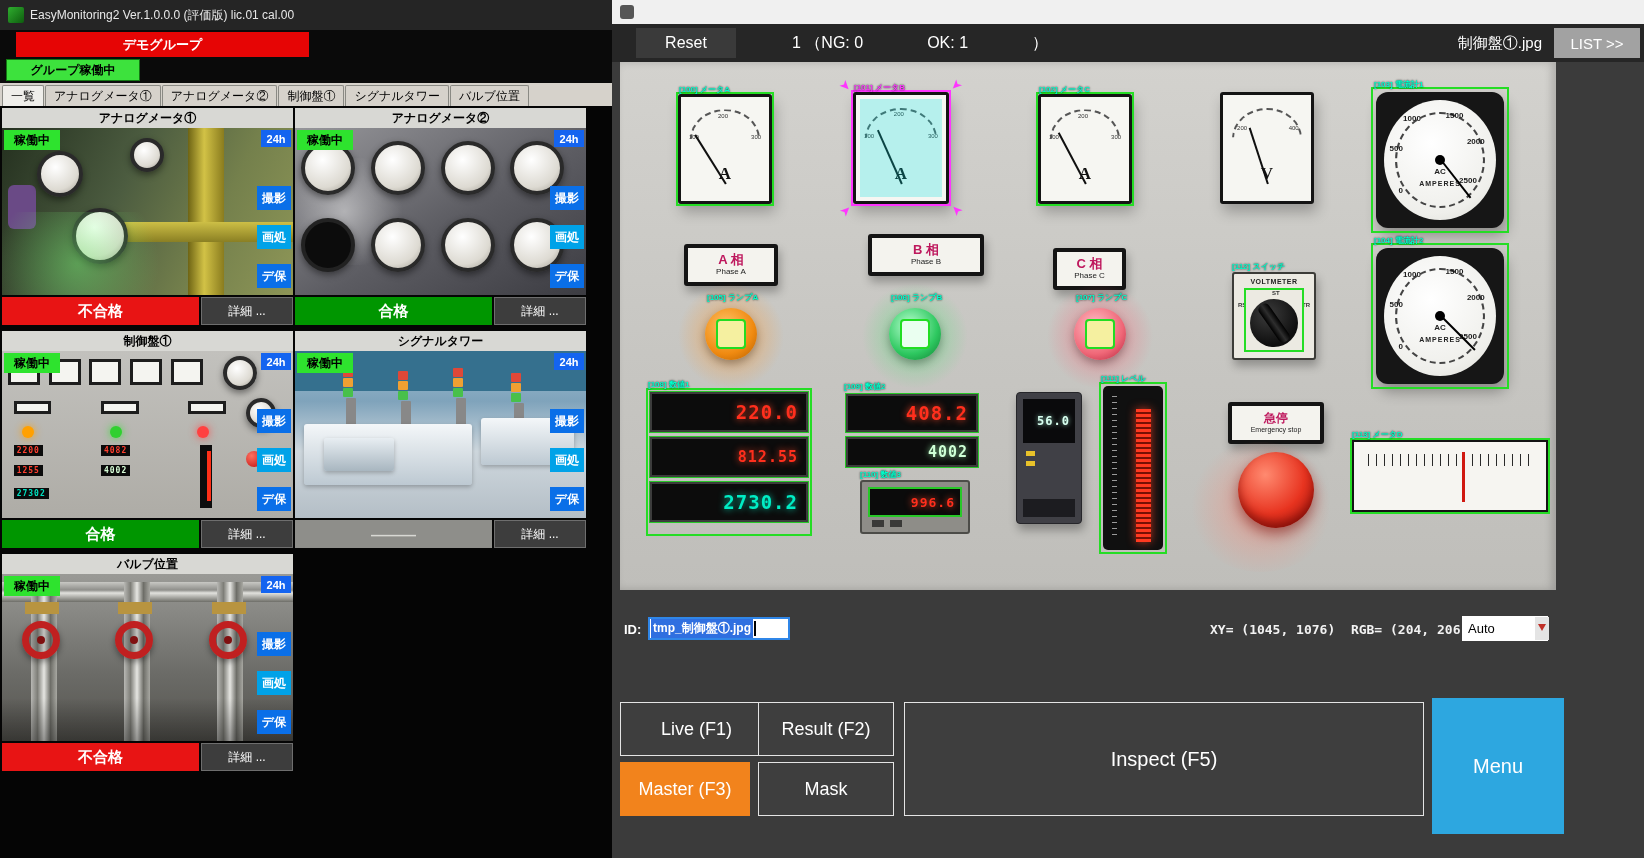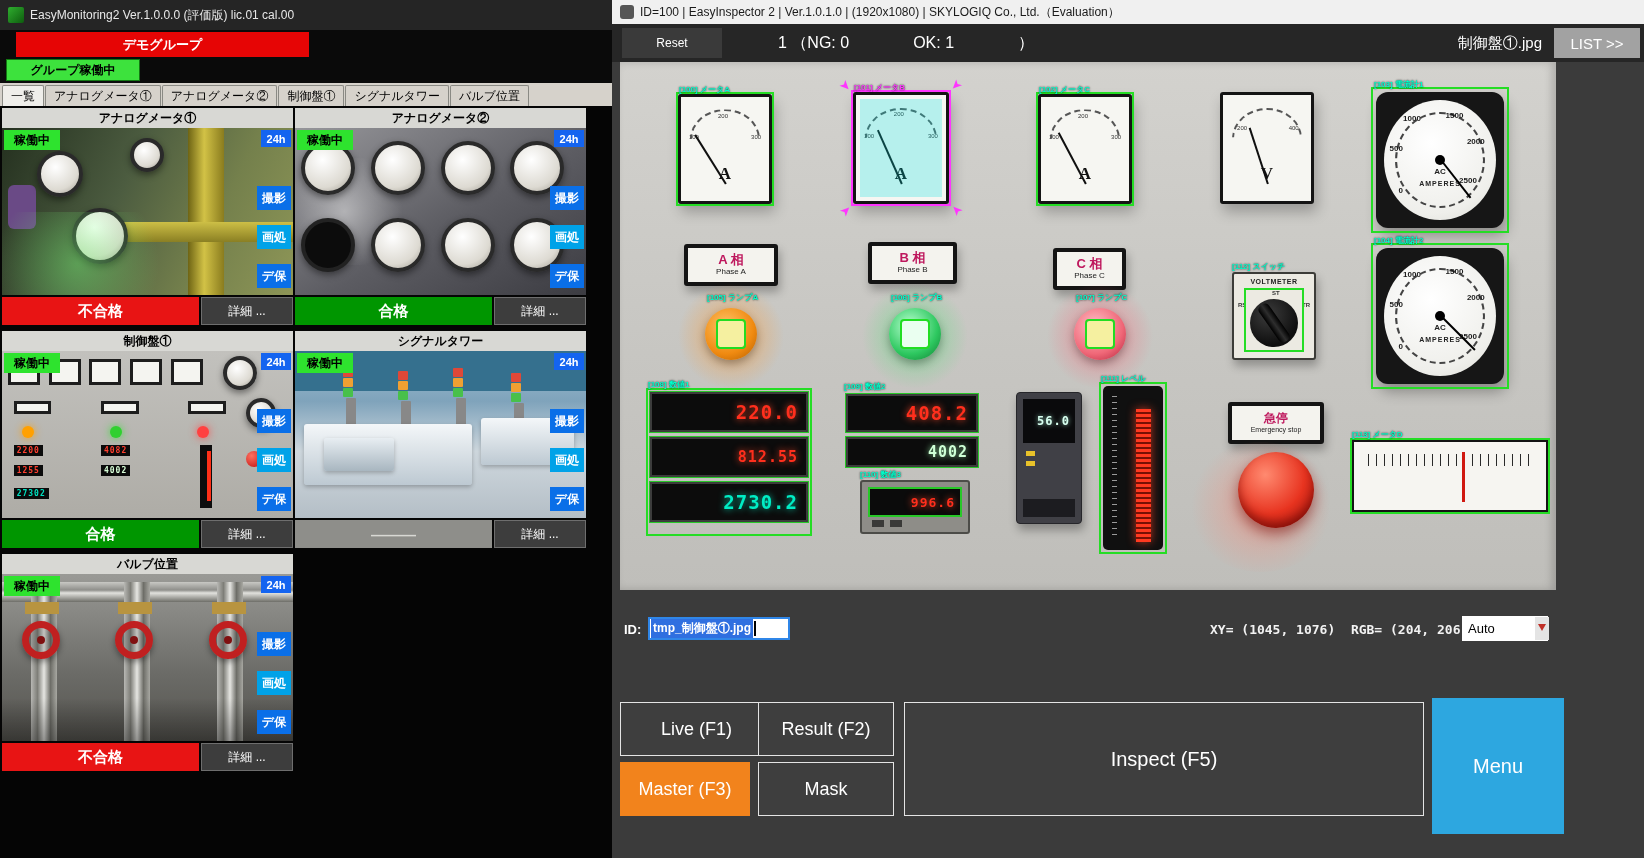--- a/index.html
+++ b/index.html
@@ -58,21 +58,21 @@
 .ph-wheel{position:absolute;width:38px;height:38px;border:7px solid #c02020;border-radius:50%;background:rgba(0,0,0,.15);box-shadow:0 3px 6px rgba(0,0,0,.4);z-index:2}
 .ph-wheel>i{left:50%;top:50%;width:8px;height:8px;margin:-4px;border-radius:50%;background:#801010}
 .ph-dot{position:absolute;border-radius:50%;z-index:2}
 
 
 #win-right{position:absolute;left:612px;top:0;width:1032px;height:858px;background:#3b3b3b}
 .rw-titlebar{position:absolute;left:0;top:0;width:100%;height:24px;background:#f0f0f0;display:flex;align-items:center;gap:6px;padding:0 8px}
 .rw-icon{width:14px;height:14px;background:#555;border-radius:3px;flex:none}
 .rw-title{font-size:12px;color:#1a1a1a;white-space:nowrap}
 .rw-topbar{position:absolute;left:0;top:24px;width:100%;height:38px;background:#262626;display:flex;align-items:center}
-.btn-reset{margin-left:10px;width:100px;height:30px;background:#3a3a3a;color:#fff;font-size:12px;display:flex;align-items:center;justify-content:center}
+.btn-reset{margin-left:24px;width:100px;height:30px;background:#3a3a3a;color:#fff;font-size:16px;display:flex;align-items:center;justify-content:center}
 .top-counter{margin-left:56px;color:#fff;font-size:16px;white-space:pre}
 .top-filename{margin-left:auto;color:#fff;font-size:15px}
 .btn-list{margin:0 4px 0 12px;width:86px;height:30px;background:#a2a2a2;color:#fff;font-size:15px;display:flex;align-items:center;justify-content:center}
 #scene{position:absolute;left:8px;top:62px;width:936px;height:528px;background:linear-gradient(180deg,#d3d2ce,#c7c6c2 55%,#bfbeba);overflow:hidden;box-shadow:inset -4px 0 8px rgba(0,0,0,.18)}
 
 
 .det{position:absolute;inset:-5px;border:2px solid #25dd25;pointer-events:none;z-index:3}
 .det-m{position:absolute;inset:-5px;border:2px solid #ff35ff;pointer-events:none;z-index:3}
 .dlb{position:absolute;top:-13px;left:-2px;font-size:8px;font-weight:bold;color:#00ffcc;text-shadow:0 0 2px #000;white-space:nowrap;z-index:5}
 .sqm{position:absolute;background:linear-gradient(180deg,#fbfbf8,#ececе8);background-color:#f6f6f2;border:3px solid #141414;border-radius:3px;box-shadow:3px 8px 14px rgba(0,0,0,.25)}
@@ -351,21 +351,20 @@
       </div>
     </div>
 
   </div>
 
 </div>
 
 <div id="win-right">
   <div class="rw-titlebar">
     <span class="rw-icon"></span>
-    <span class="rw-title">ID=100 | EasyInspector 2 | Ver.1.0.1.0 | (1920x1080) | SKYLOGIQ Co., Ltd.（Evaluation）</span>
   </div>
 
   <div class="rw-topbar">
     <div class="btn-reset">Reset</div>
     <span class="top-counter">1 （NG: 0　　　　OK: 1　　　　）</span>
     <span class="top-filename">制御盤①.jpg</span>
     <div class="btn-list">LIST &gt;&gt;</div>
   </div>
 
   <div id="scene">
@@ -431,21 +430,21 @@
         <span class="gcap" style="top:67%;font-size:7px;letter-spacing:1px">AMPERES</span>
         <i class="gndl" style="transform:rotate(142deg)"></i>
         <i class="gdot"></i>
       </div>
     </div>
 
     <div class="plate" style="left:64px;top:182px;width:94px;height:42px">
       <span class="pjp">A 相</span>
       <span class="pen">Phase A</span>
     </div>
-    <div class="plate" style="left:248px;top:180px;width:89px;height:42px">
+    <div class="plate" style="left:248px;top:172px;width:116px;height:42px">
       <span class="pjp">B 相</span>
       <span class="pen">Phase B</span>
     </div>
     <div class="plate" style="left:433px;top:186px;width:73px;height:42px">
       <span class="pjp">C 相</span>
       <span class="pen">Phase C</span>
     </div>
 
     <div class="vsw" style="left:612px;top:210px;width:84px;height:88px">
       <span class="dlb">[112] スイッチ</span>

